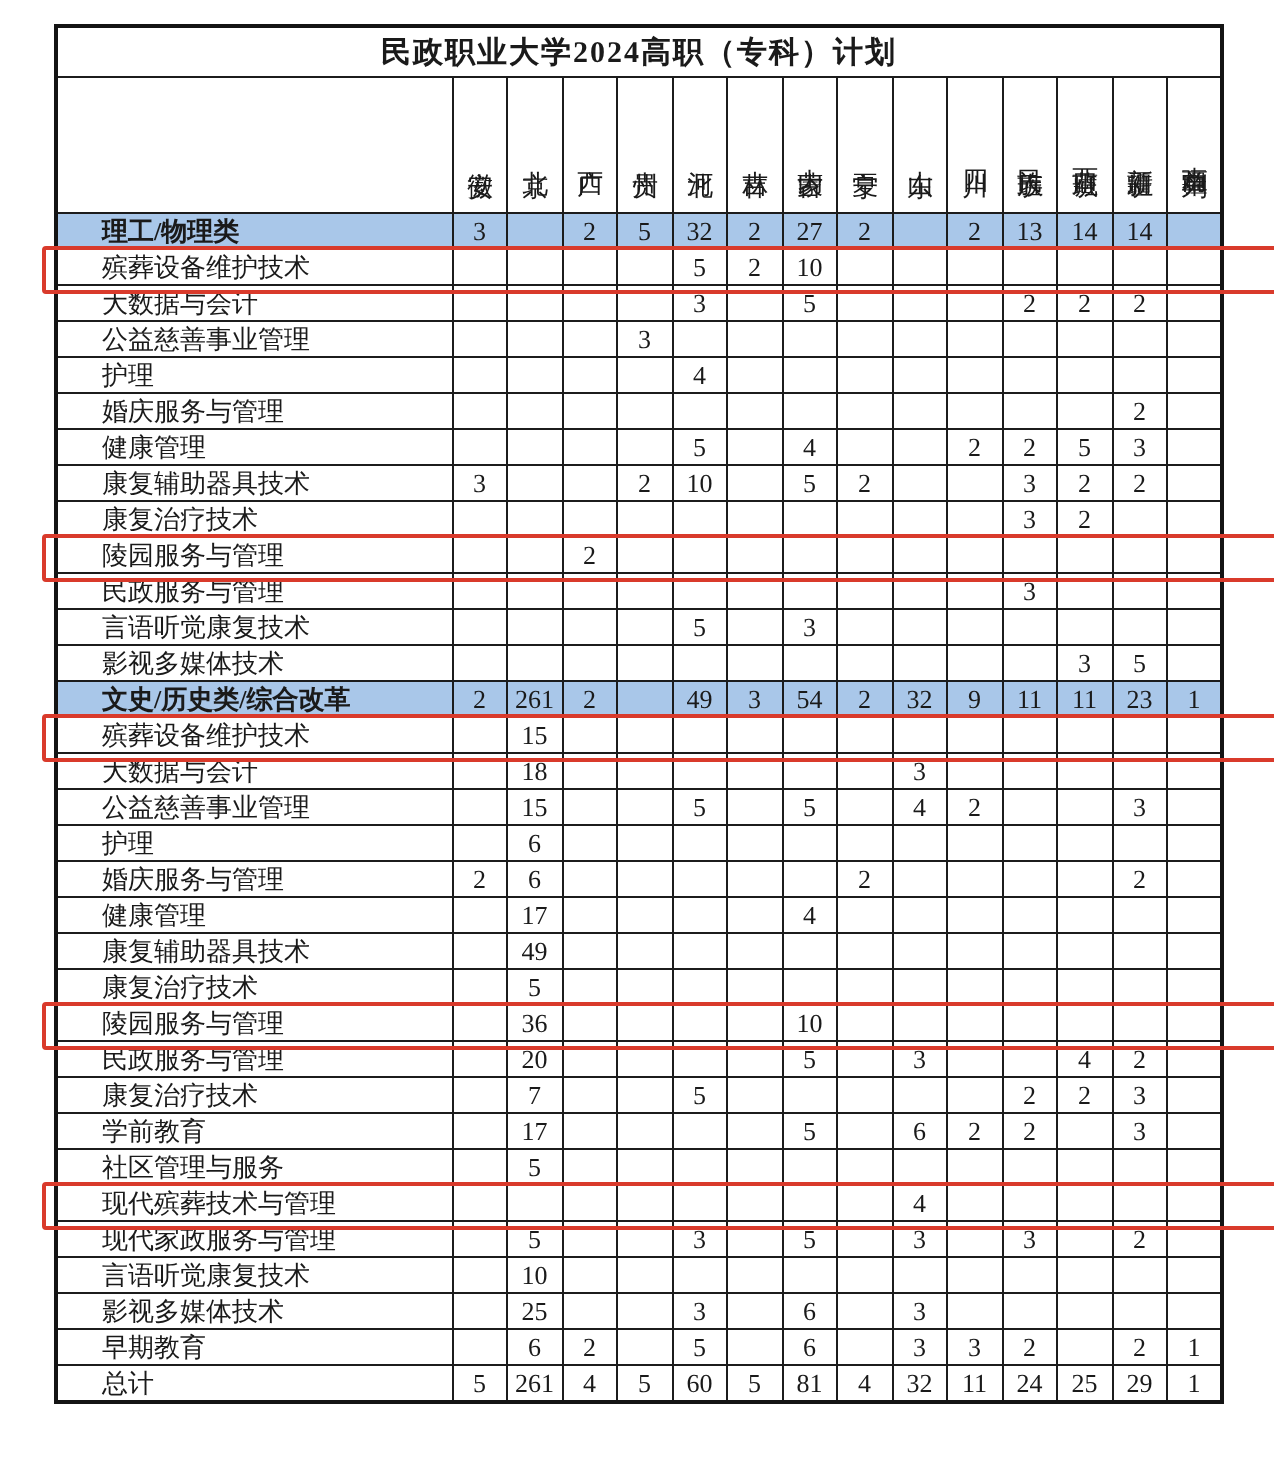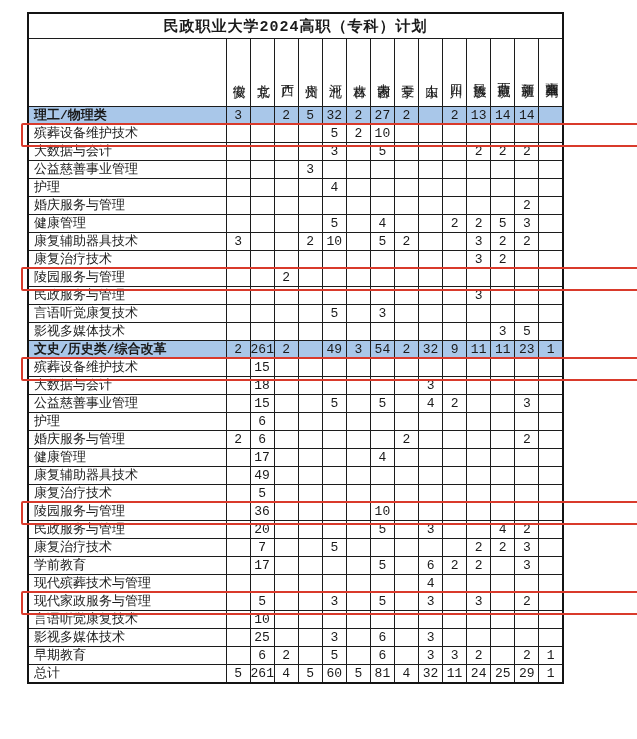--- a/index.html
+++ b/index.html
@@ -3,40 +3,39 @@
 <meta charset="utf-8">
 <style>
   html,body { margin:0; padding:0; }
   body {
     width:637px; height:739px; background:#ffffff; position:relative;
     font-family:"Liberation Serif","DejaVu Serif",serif; color:#1a1a1a;
     overflow:hidden;
   }
   .table-wrap { position:absolute; left:27px; top:12px; }
   table {
-    border-collapse:collapse; table-layout:fixed; width:537px;
+    border-collapse:collapse; table-layout:fixed; width:585px;
     border:2px solid #141414;
-    font-family:Liberation Mono, monospace;
   }
   col.label-col { width:198px; }
   th,td { border:1px solid #1c1c1c; padding:0; overflow:hidden; }
   .title-row th {
     height:24px; font-size:15px; font-weight:bold; text-align:center;
     letter-spacing:1px; background:#fff;
   }
   .head-row th {
     height:67px; vertical-align:middle; text-align:center;
     font-size:13px; font-weight:normal; background:#fff;
   }
   .head-row th span {
     writing-mode:vertical-rl; text-orientation:upright;
     display:inline-block; line-height:1.05; letter-spacing:1px;
   }
   tbody td { height:17px; font-size:13px; line-height:17px; }
-  td.label { text-align:left; padding-left:5px; white-space:nowrap;margin-top:32px; }
+  td.label { text-align:left; padding-left:22px; white-space:nowrap;margin-top:32px; }
   td.num { text-align:center; }
   tr.section td { background:var(--section-bg,#a9c7e9); }
   tr.section td.label { font-weight:bold; }
   tr.total td.label { font-weight:normal; }
   .hl-box {
     position:absolute; left:-6px; width:614px;
     border:2px solid var(--hl-color,#d93a2b); border-radius:2px;
     pointer-events:none; background:transparent;
   }
 </style>
@@ -520,20 +519,37 @@
           <td class="num"></td>
           <td class="num">5</td>
           <td class="num"></td>
           <td class="num">6</td>
           <td class="num">2</td>
           <td class="num">2</td>
           <td class="num"></td>
           <td class="num">3</td>
           <td class="num"></td>
         </tr>
+        <tr class="major">
+          <td class="label">社区管理与服务</td>
+          <td class="num"></td>
+          <td class="num">5</td>
+          <td class="num"></td>
+          <td class="num"></td>
+          <td class="num"></td>
+          <td class="num"></td>
+          <td class="num"></td>
+          <td class="num"></td>
+          <td class="num"></td>
+          <td class="num"></td>
+          <td class="num"></td>
+          <td class="num"></td>
+          <td class="num"></td>
+          <td class="num"></td>
+        </tr>
         <tr class="major hl">
           <td class="label">现代殡葬技术与管理</td>
           <td class="num"></td>
           <td class="num"></td>
           <td class="num"></td>
           <td class="num"></td>
           <td class="num"></td>
           <td class="num"></td>
           <td class="num"></td>
           <td class="num"></td>

